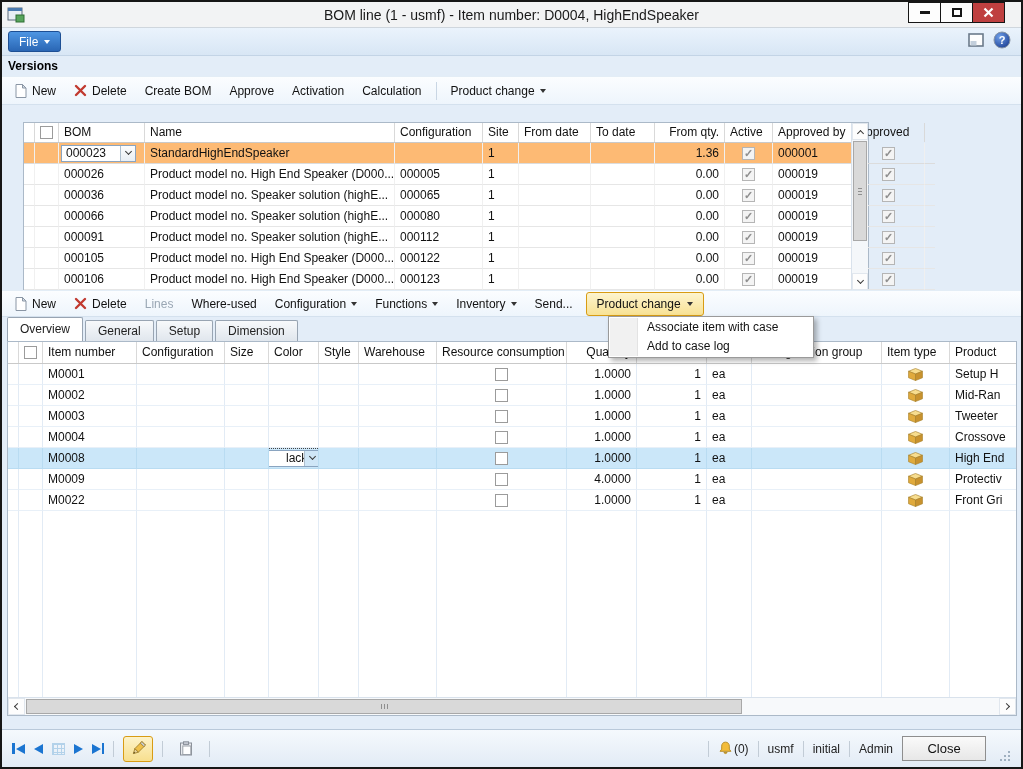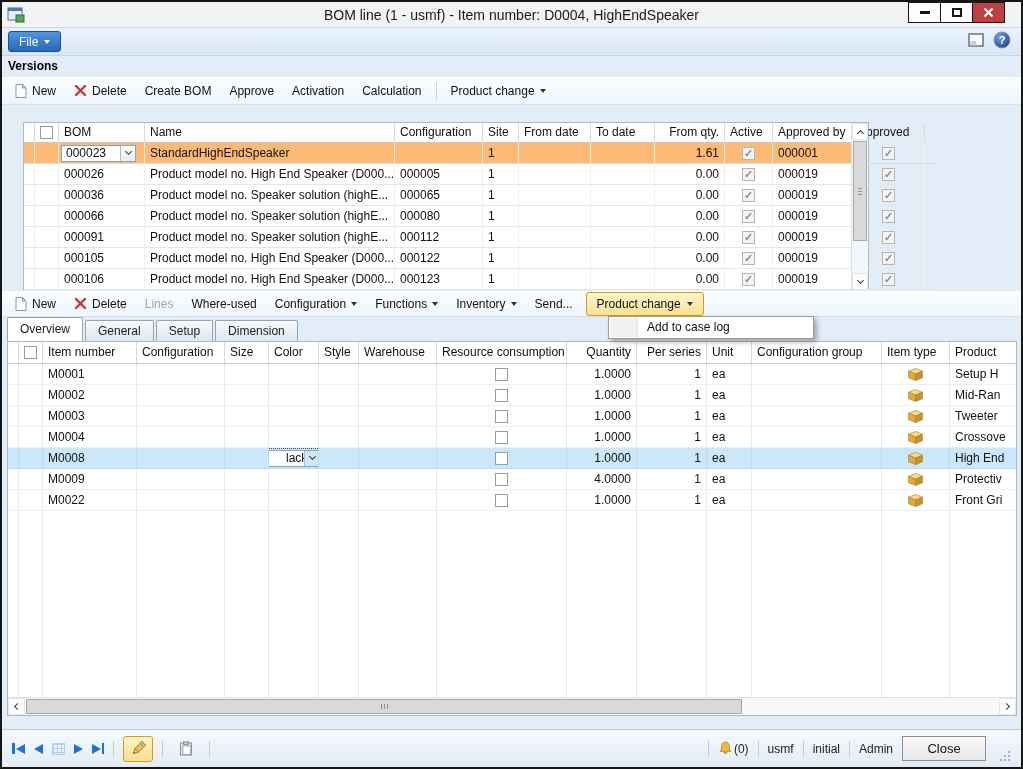--- a/index.html
+++ b/index.html
@@ -232,21 +232,21 @@
             <span class="cbn">
               <span class="chv d"></span>
             </span>
           </span>
       </div>
       <div class="c vc-name">StandardHighEndSpeaker</div>
       <div class="c vc-conf"></div>
       <div class="c vc-site">1</div>
       <div class="c vc-fd"></div>
       <div class="c vc-td"></div>
-      <div class="c vc-fq r">1.61</div>
+      <div class="c vc-fq r">1.36</div>
       <div class="c vc-act cc">
           <span class="cb dis checked"></span>
         </div>
       <div class="c vc-ab">000001</div>
       <div class="c vc-ap cc">
           <span class="cb dis checked"></span>
         </div>
       <div class="c vc-fill"></div>
     </div>
 
@@ -656,20 +656,21 @@
           <span class="chv l"></span>
         </span>
       <span class="hthumb"></span>
       <span class="sbtn rt">
           <span class="chv r"></span>
         </span>
     </div>
   </div>
 
   <div class="cmenu">
+    <div class="mitem">Associate item with case</div>
     <div class="mitem">Add to case log</div>
   </div>
 
   <div class="statusbar">
     <span class="navbar-el">
         <span class="nbar"></span>
         <span class="tri l"></span>
       </span>
     <span class="navbar-el">
         <span class="tri l"></span>

